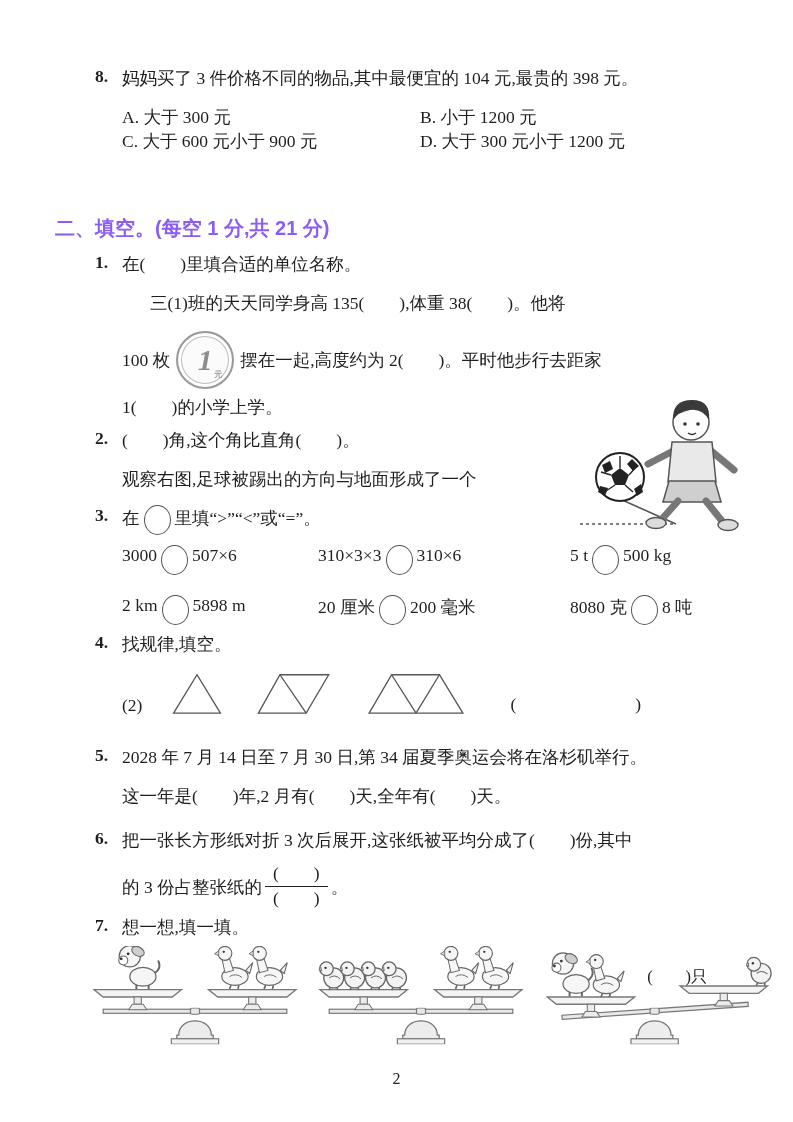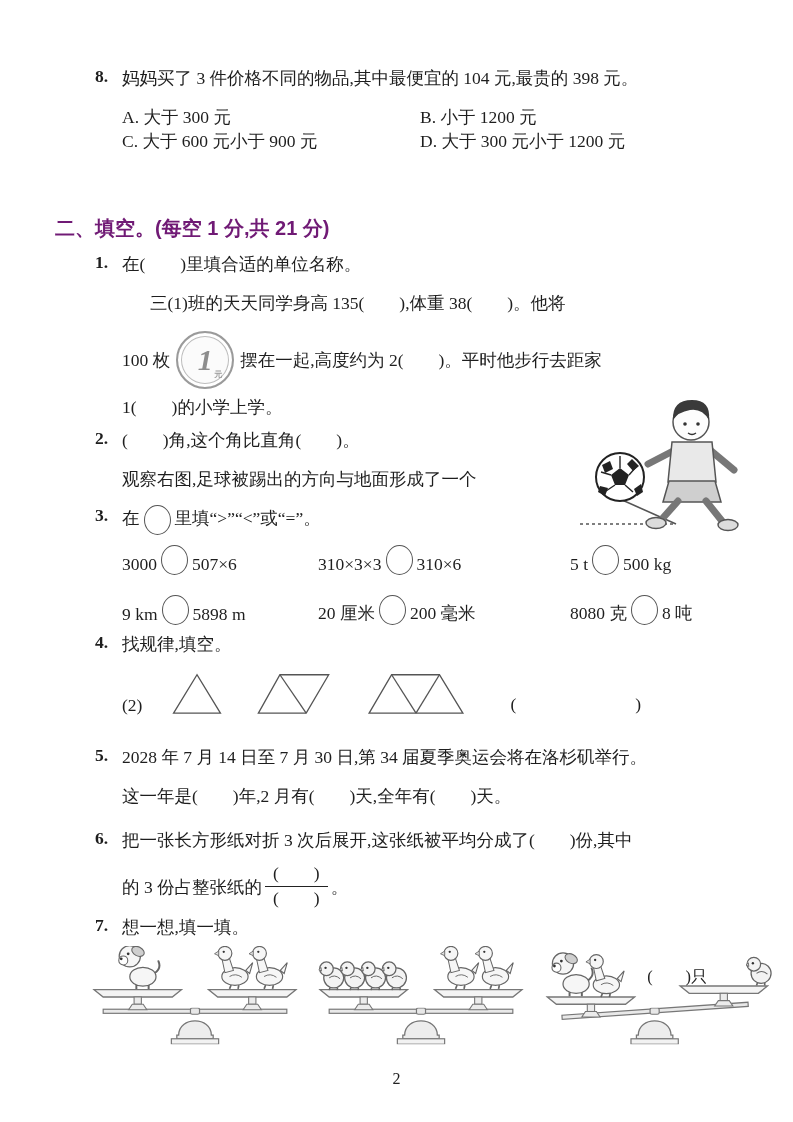--- a/index.html
+++ b/index.html
@@ -10,34 +10,34 @@
   }
   .blk{position:absolute;left:95px;}
   .q{display:flex;}
   .qnum{font-weight:bold;width:27px;flex:0 0 27px;}
   .qbody{flex:1;}
   .qbody p{margin:0 0 14px 0;line-height:1.45;}
   .opts{display:grid;grid-template-columns:298px auto;margin-top:4px;}
   .sec-title{
     position:absolute;left:55px;top:215px;
     font-family:"Liberation Sans","DejaVu Sans",sans-serif;
-    font-weight:bold;font-size:20px;color:#701a75;
+    font-weight:bold;font-size:20px;color:#8b5cf6;
   }
   .indent1{padding-left:28px;}
   .coinline{display:flex;align-items:center;margin:2px 0 6px 0;}
   .coin{
     width:54px;height:54px;border-radius:50%;
     border:2px solid #9a9a9a;box-shadow:inset 0 0 0 3px #fff, inset 0 0 0 4px #bdbdbd;
     display:flex;align-items:center;justify-content:center;
     font-style:italic;font-weight:bold;font-size:30px;color:#8d8d8d;
     margin:0 6px;flex:0 0 auto;background:#fbfbfb;position:relative;
   }
   .coin small{position:absolute;bottom:7px;right:10px;font-size:8px;font-style:normal;color:#9a9a9a;}
   .cmp-grid{display:grid;grid-template-columns:196px 252px auto;row-gap:20px;margin-top:10px;}
-  .cmp{display:flex;align-items:flex-end;white-space:nowrap;}
+  .cmp{display:flex;align-items:flex-start;white-space:nowrap;}
   .circle{
     display:inline-block;width:25px;height:28px;border:1.3px solid #555;
     border-radius:50%;margin:0 4px;vertical-align:middle;flex:0 0 auto;
   }
   .shapes-row{display:flex;align-items:flex-end;gap:26px;margin-top:4px;}
   .shapes-row svg{display:block;}
   .blank-wide{margin-left:14px;letter-spacing:2px;}
   .fracline{display:flex;align-items:center;margin-top:10px;}
   .frac{display:inline-block;text-align:center;vertical-align:middle;margin:0 3px;line-height:1.25;}
   .frac .top{display:block;border-bottom:1.6px solid #222;padding:0 8px 1px;}
@@ -186,21 +186,21 @@
             <span>310×3×3</span>
             <span class="circle"></span>
             <span>310×6</span>
           </span>
         <span class="cmp">
             <span>5 t</span>
             <span class="circle"></span>
             <span>500 kg</span>
           </span>
         <span class="cmp">
-            <span>9 km</span>
+            <span>2 km</span>
             <span class="circle"></span>
             <span>5898 m</span>
           </span>
         <span class="cmp">
             <span>20 厘米</span>
             <span class="circle"></span>
             <span>200 毫米</span>
           </span>
         <span class="cmp">
             <span>8080 克</span>

